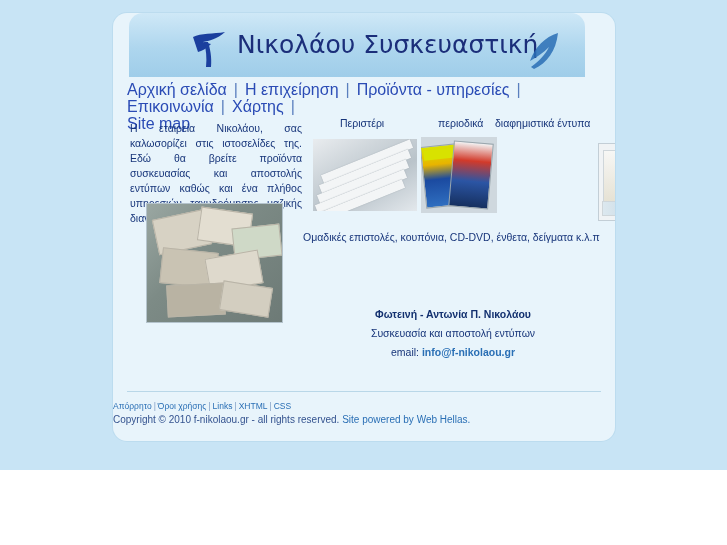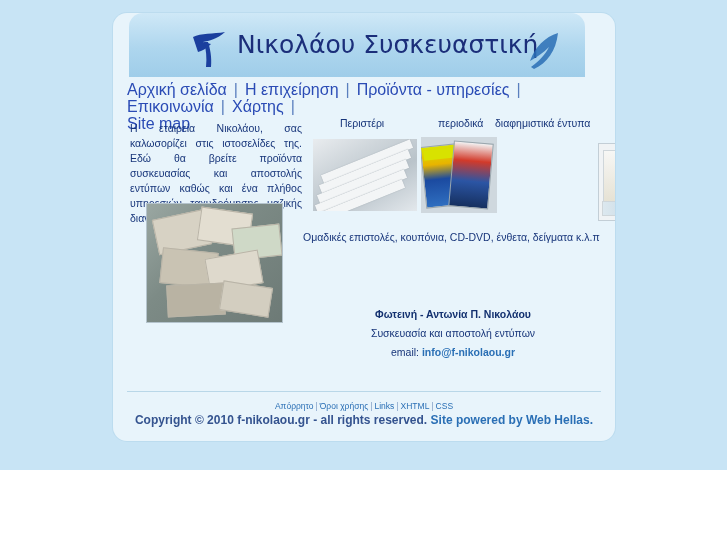--- a/index.html
+++ b/index.html
@@ -248,34 +248,32 @@
     top: 378px;
     width: 474px;
     height: 1px;
     background: #b9d7e8;
   }
   .footer {
     position: absolute;
     left: 0;
     top: 386px;
     width: 502px;
-    text-align: center;
     font-size: 8.5px;
     color: #3a5a9a;
     line-height: 14px;
   }
   .footer a {
     color: #2a6fb5;
     text-decoration: none;
   }
   .footer .sep { color: #7e9cc4; padding: 0 2px; }
   .footer .copy {
     color: #34538f;
-    font-size: 12px;
-    font-weight: bold;
+    font-size: 10px;
   }
 </style>
 </head>
 <body>
 
 <div id="page">
   <div class="canvas"></div>
 
   <div class="panel">
 

